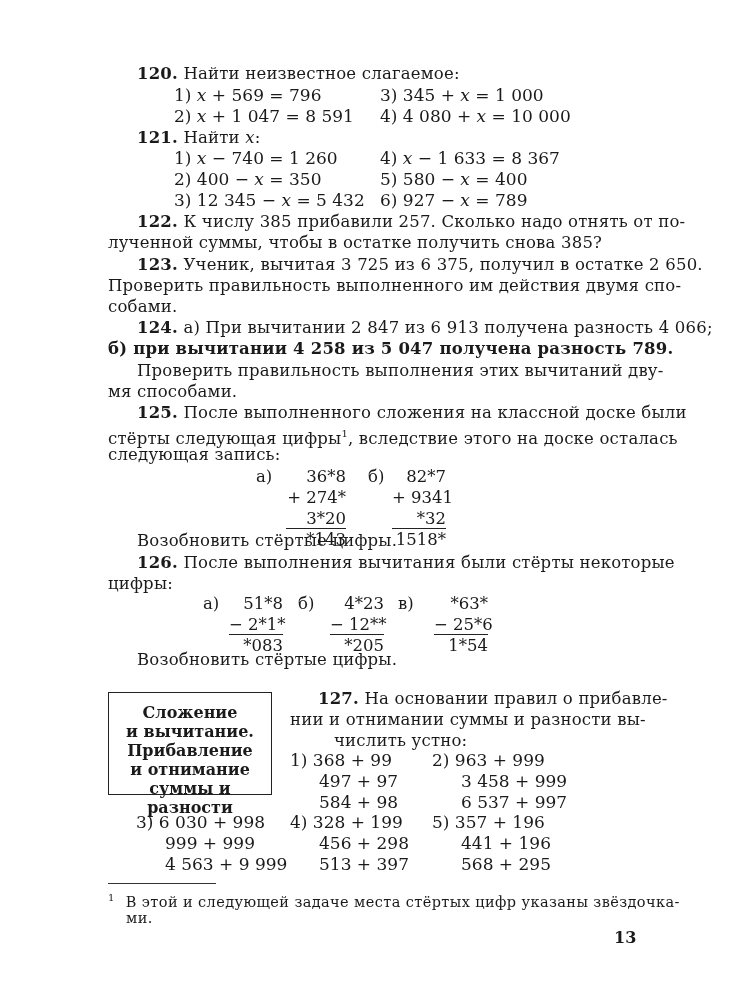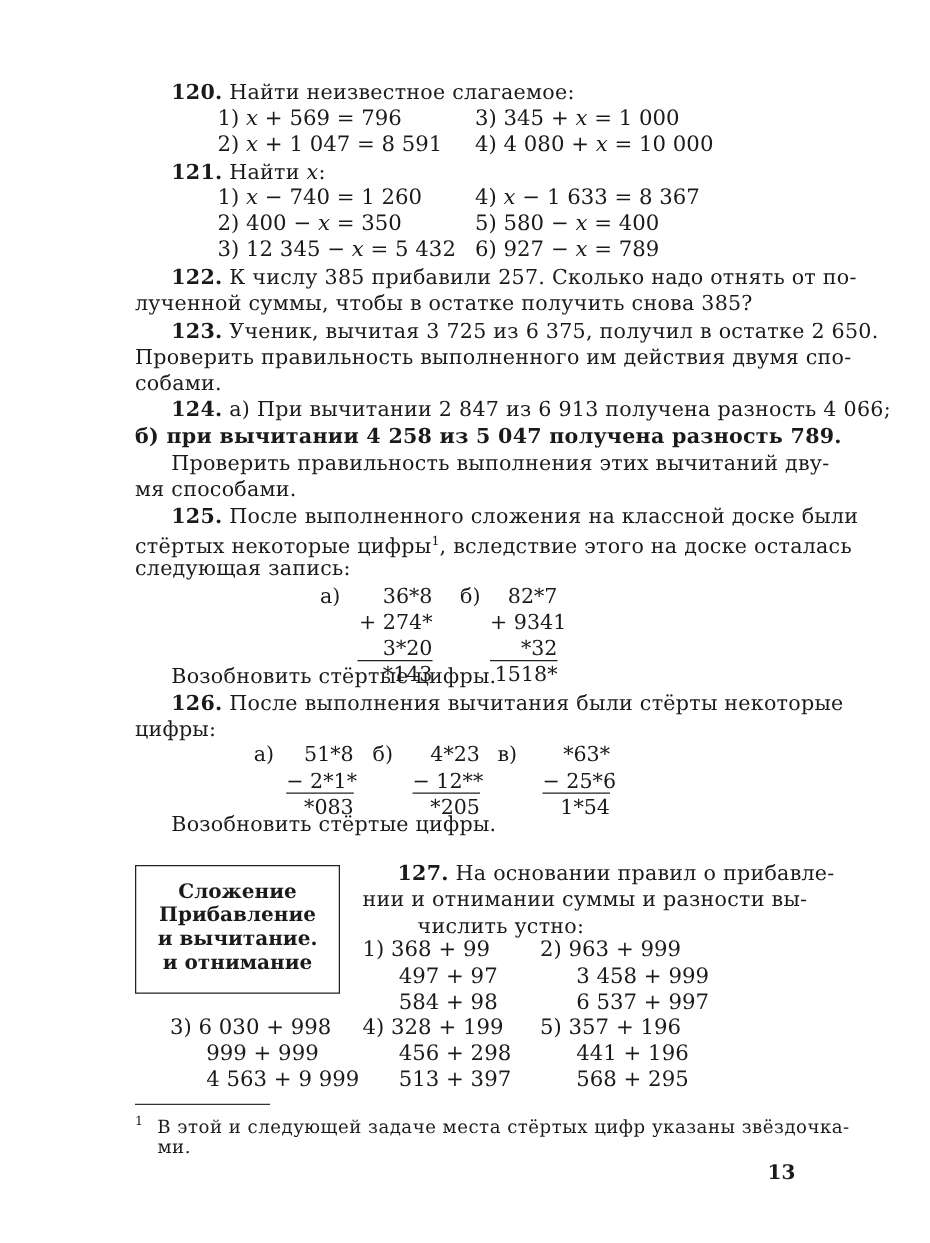--- a/index.html
+++ b/index.html
@@ -66,21 +66,21 @@
   </div>
   <div class="ln" style="left:108px; top:338px;font-weight:bold;">б) при вычитании 4 258 из 5 047 получена разность 789.</div>
   <div class="ln" style="left:137px; top:360px;">Проверить правильность выполнения этих вычитаний дву-</div>
   <div class="ln" style="left:108px; top:381px;">мя способами.</div>
 
   <div class="ln" style="left:137px; top:402px;">
     <span class="num">125.</span>
     <span>После выполненного сложения на классной доске были</span>
   </div>
   <div class="ln" style="left:108px; top:423px;">
-    <span>стёртых некоторые цифры</span><sup>1</sup><span>, вследствие этого на доске осталась</span>
+    <span>стёрты следующая цифры</span><sup>1</sup><span>, вследствие этого на доске осталась</span>
   </div>
   <div class="ln" style="left:108px; top:444px;">следующая запись:</div>
 
   <div class="arith" style="left:256px; top:466px; width:90px; height:90px;">
     <span class="lbl">а)</span>
     <div class="rows" style="right:0; top:0; width:60px;">
       <div>36*8</div>
       <div>+ 274*</div>
       <div>3*20</div>
       <div class="rule"></div>
@@ -131,23 +131,24 @@
       <div>− 25*6</div>
       <div class="rule"></div>
       <div>1*54</div>
     </div>
   </div>
 
   <div class="ln" style="left:137px; top:649px;">Возобновить стёртые цифры.</div>
 
   <div class="box">
     <div>Сложение</div>
+    <div>и вычитание.</div>
     <div>Прибавление</div>
-    <div>и вычитание.</div>
     <div>и отнимание</div>
+    <div>суммы и разности</div>
   </div>
 
   <div class="ln" style="left:318px; top:688px;">
     <span class="num">127.</span>
     <span>На основании правил о прибавле-</span>
   </div>
   <div class="ln" style="left:290px; top:709px;">нии и отнимании суммы и разности вы-</div>
   <div class="ln" style="left:290px; top:730px;margin-left:44px;">числить устно:</div>
 
   <div class="col" style="left:290px; top:750px;">

